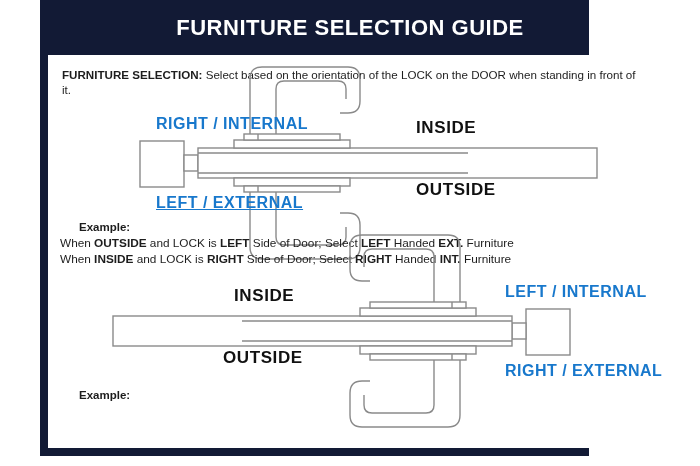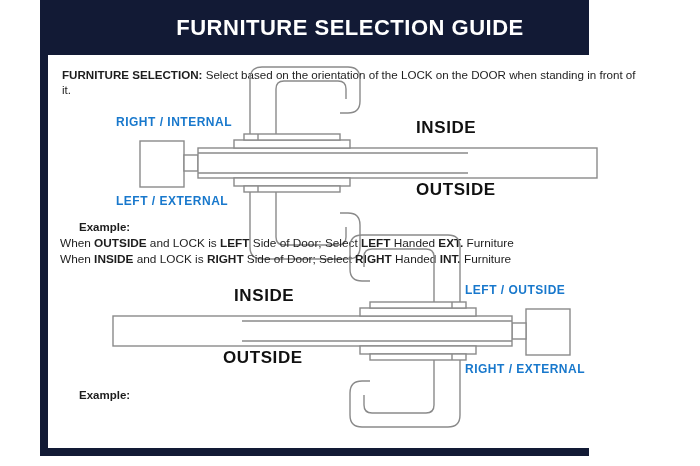--- a/index.html
+++ b/index.html
@@ -61,24 +61,25 @@
 
   .example.ex-top{ top:164px; }
   .example.ex-bottom{ top:332px; }
 
   
   .diagram{position:absolute;left:0;top:0;width:604px;height:393px;pointer-events:none;}
 
   .blue-label{
     position:absolute;
     color:#1878CC;
-    font-size:12px;
+    font-size:16px;
     font-weight:bold;
     letter-spacing:0.5px;
     white-space:nowrap;
+    margin-left:40px;
   }
   .side-label{
     position:absolute;
     color:#111111;
     font-size:17px;
     font-weight:bold;
     letter-spacing:0.6px;
     white-space:nowrap;
   }
 </style>
@@ -118,21 +119,21 @@
         <path d="M 202 137 L 202 192 Q 202 204 214 204 L 300 204 Q 312 204 312 192 L 312 170 Q 312 158 300 158 L 292 158" stroke="#8a8a8a" stroke-width="1.4"></path>
 
         <path d="M 228 137 L 228 182 Q 228 190 236 190 L 290 190 Q 298 190 298 182 L 298 172" stroke="#8a8a8a" stroke-width="1.4"></path>
 
         <line x1="210" y1="79" x2="210" y2="85"></line>
         <line x1="210" y1="131" x2="210" y2="137"></line>
       </g>
     </svg>
 
     <div class="blue-label" style="left:68px;  top:60px;">RIGHT / INTERNAL</div>
-    <div class="blue-label" style="left:68px;  top:139px;">LEFT / EXTERNAL</div>
+    <div class="blue-label" style="left:68px;  top:139px;text-decoration:underline;">LEFT / EXTERNAL</div>
     <div class="side-label" style="left:368px; top:63px;">INSIDE</div>
     <div class="side-label" style="left:368px; top:125px;">OUTSIDE</div>
 
     <div class="example ex-top">
       <div class="ex-head">Example:</div>
       <div class="ln"><span>When </span><b>OUTSIDE</b><span> and LOCK is </span><b>LEFT</b><span> Side of Door;   Select </span><b>LEFT</b><span> Handed </span><b>EXT.</b><span> Furniture</span></div>
       <div class="ln"><span>When </span><b>INSIDE</b><span> and LOCK is </span><b>RIGHT</b><span> Side of Door;  Select </span><b>RIGHT</b><span> Handed </span><b>INT.</b><span> Furniture</span></div>
     </div>
 
     <svg class="diagram" viewBox="0 0 604 393" xmlns="http://www.w3.org/2000/svg">
@@ -148,21 +149,21 @@
         <rect x="186" y="299" width="96" height="6" fill="#ffffff"></rect>
         <path d="M 192 247 L 192 192 Q 192 180 204 180 L 290 180 Q 302 180 302 192 L 302 214 Q 302 226 290 226 L 282 226"></path>
         <path d="M 218 247 L 218 202 Q 218 194 226 194 L 280 194 Q 288 194 288 202 L 288 212"></path>
         <path d="M 192 305 L 192 360 Q 192 372 204 372 L 290 372 Q 302 372 302 360 L 302 338 Q 302 326 290 326 L 282 326"></path>
         <path d="M 218 305 L 218 350 Q 218 358 226 358 L 280 358 Q 288 358 288 350 L 288 340"></path>
         <line x1="200" y1="247" x2="200" y2="253"></line>
         <line x1="200" y1="299" x2="200" y2="305"></line>
       </g>
     </svg>
 
-    <div class="blue-label" style="left:417px; top:228px;">LEFT / OUTSIDE</div>
+    <div class="blue-label" style="left:417px; top:228px;">LEFT / INTERNAL</div>
     <div class="blue-label" style="left:417px; top:307px;">RIGHT / EXTERNAL</div>
     <div class="side-label" style="left:186px; top:231px;">INSIDE</div>
     <div class="side-label" style="left:175px; top:293px;">OUTSIDE</div>
 
     <div class="example ex-bottom">
       <div class="ex-head">Example:</div>
     </div>
 
   </div>
 </div>

